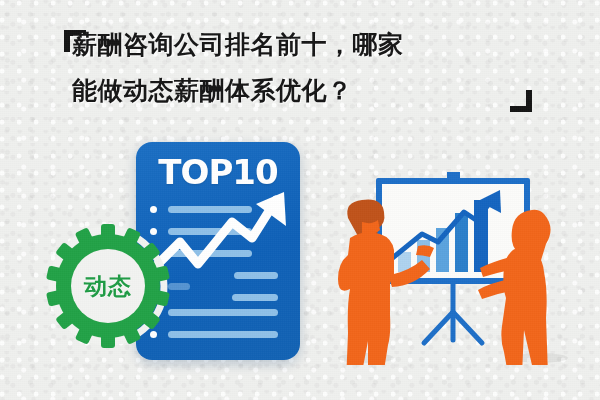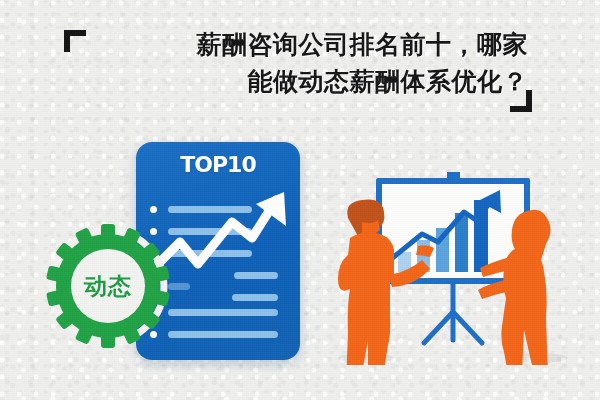--- a/index.html
+++ b/index.html
@@ -23,39 +23,39 @@
   #grain{
     position:absolute;inset:0;pointer-events:none;opacity:.55;
     background-image:
       repeating-linear-gradient(0deg, rgba(0,0,0,.018) 0 1px, rgba(255,255,255,.02) 1px 2px),
       repeating-linear-gradient(90deg, rgba(0,0,0,.015) 0 1px, rgba(255,255,255,.02) 1px 2px);
   }
 
   
   .bracket{position:absolute;font-weight:bold;color:#151515;line-height:1;}
   .bracket svg{display:block;}
-  #title-block{position:absolute;left:88px;top:28px;width:440px;text-align:right;}
+  #title-block{position:absolute;left:72px;top:28px;width:440px;text-align:left;}
   .title-line{
     font-size:25px;font-weight:bold;color:#161616;letter-spacing:.5px;
     line-height:34px;white-space:nowrap;
     text-shadow:1px 1px 0 rgba(255,255,255,.85);
     font-family:"DejaVu Sans","Liberation Sans",sans-serif;
   }
-  #title-line-2{margin-top:3px;}
+  #title-line-2{margin-top:12px;}
 
   
   #doc-card{
     position:absolute;left:136px;top:142px;width:164px;height:218px;
     background:linear-gradient(160deg,#1b6fc4 0%,#0f61b8 55%,#1363b4 100%);
     border-radius:16px;
     box-shadow:0 4px 12px rgba(10,50,100,.22);
   }
   #doc-title{
     position:absolute;left:0;right:0;top:10px;text-align:center;
-    color:#ffffff;font-size:22px;font-weight:bold;letter-spacing:-1px;
+    color:#ffffff;font-size:34px;font-weight:bold;letter-spacing:-1px;
     font-family:"DejaVu Sans","Liberation Sans",sans-serif;
     text-shadow:0 1px 2px rgba(0,0,0,.12);
   }
   .doc-bullet{position:absolute;width:7px;height:7px;border-radius:50%;background:#ffffff;}
   .doc-line{position:absolute;height:7px;border-radius:4px;background:#8fc0e8;}
   #doc-arrow{position:absolute;left:0;top:0;width:164px;height:218px;}
 
   
   #gear-badge{position:absolute;left:44px;top:222px;width:128px;height:128px;}
   #gear-badge svg{display:block;}

